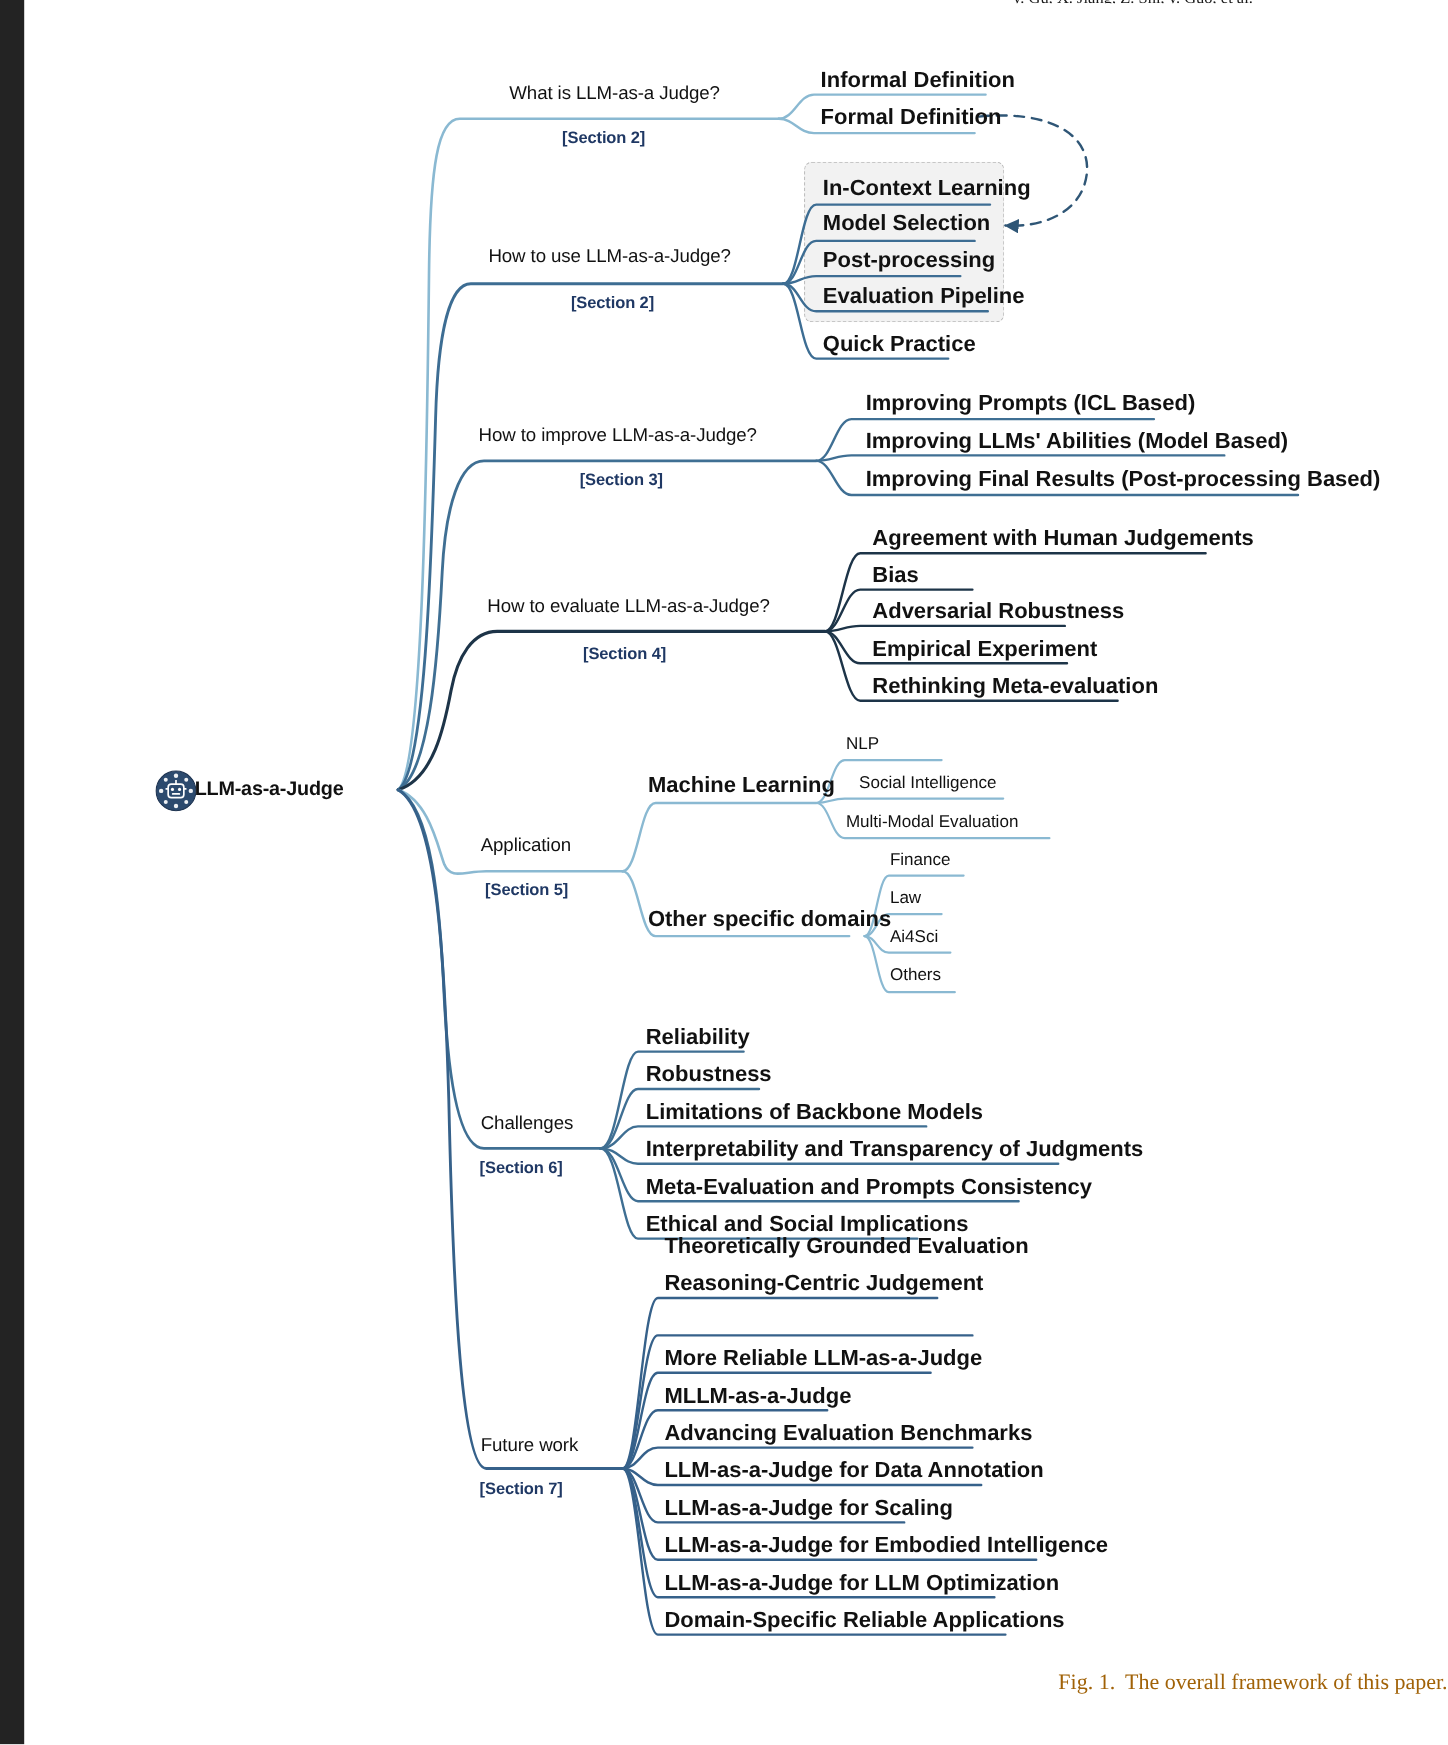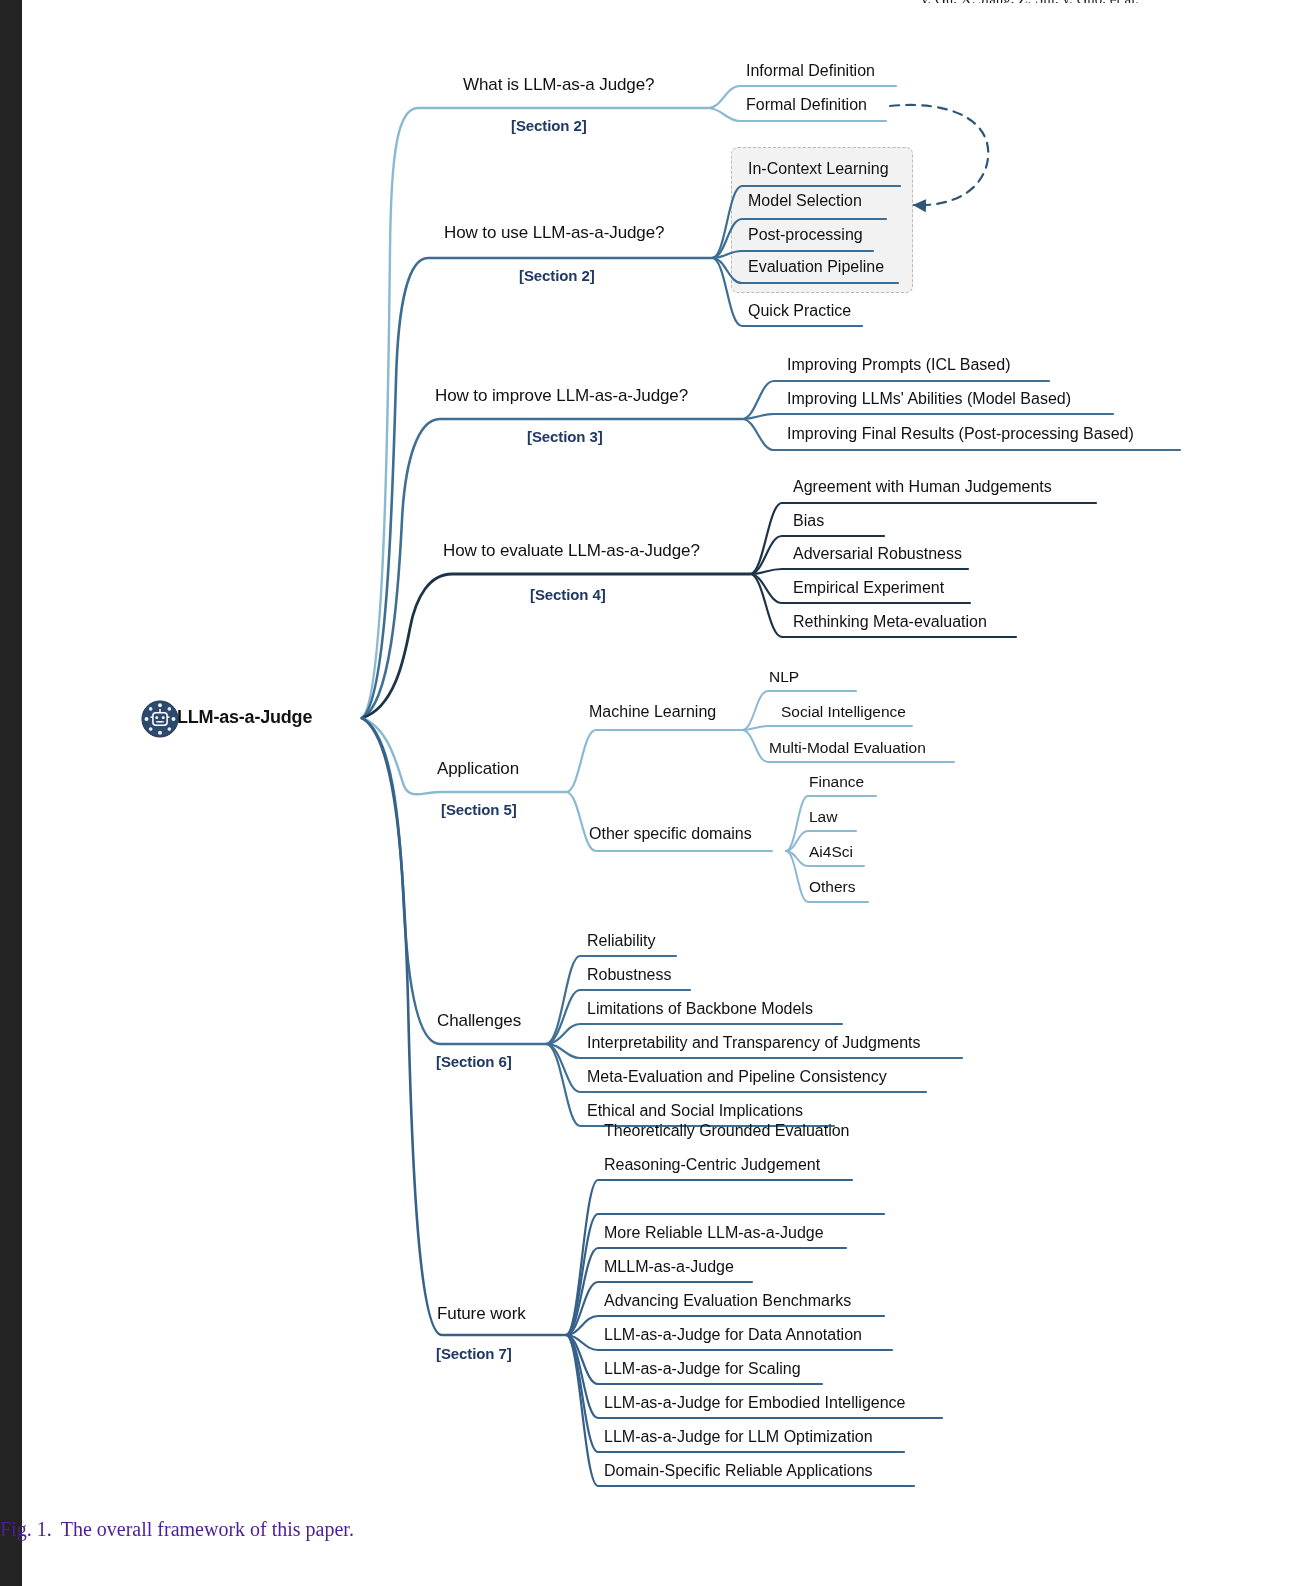--- a/index.html
+++ b/index.html
@@ -52,22 +52,22 @@
   }
   .seclabel {
     position: absolute;
     white-space: nowrap;
     font-size: 15px;
     font-weight: bold;
     color: #1f3864;
     letter-spacing: -0.1px;
   }
   .lvl2 {
-    font-size: 16px;
-    font-weight: normal;
+    font-size: 20px;
+    font-weight: bold;
   }
   .lvl3 {
     font-size: 15.5px;
     font-weight: normal;
   }
   #root-label {
     position: absolute;
     left: 177px; top: 707px;
     font-size: 18px;
     font-weight: bold;
@@ -85,24 +85,24 @@
     left: 731px; top: 147px;
     width: 182px; height: 146px;
     background: #f2f2f2;
     border: 1.5px dashed #b9b9b9;
     border-radius: 7px;
   }
   #caption {
     position: absolute;
     left: 0; top: 1518px;
     width: 1316px;
-    text-align: left;
+    text-align: right;
     font-family: "Liberation Serif", serif;
     font-size: 20px;
-    color: #4c1d95;
+    color: #a16207;
   }
   #caption .fignum { margin-right: 9px; }
 </style>
 </head>
 <body>
 
 <div id="page">
 
   <div id="left-strip"></div>
 
@@ -262,21 +262,21 @@
 
   <div class="node lvl3" style="left:809px; top:773px;">Finance</div>
   <div class="node lvl3" style="left:809px; top:808px;">Law</div>
   <div class="node lvl3" style="left:809px; top:843px;">Ai4Sci</div>
   <div class="node lvl3" style="left:809px; top:878px;text-align:right;">Others</div>
 
   <div class="node lvl2" style="left:587px; top:932px;">Reliability</div>
   <div class="node lvl2" style="left:587px; top:966px;">Robustness</div>
   <div class="node lvl2" style="left:587px; top:1000px;">Limitations of Backbone Models</div>
   <div class="node lvl2" style="left:587px; top:1034px;">Interpretability and Transparency of Judgments</div>
-  <div class="node lvl2" style="left:587px; top:1068px;">Meta-Evaluation and Pipeline Consistency</div>
+  <div class="node lvl2" style="left:587px; top:1068px;">Meta-Evaluation and Prompts Consistency</div>
   <div class="node lvl2" style="left:587px; top:1102px;">Ethical and Social Implications</div>
 
   <div class="node lvl2" style="left:604px; top:1156px;">Reasoning-Centric Judgement</div>
   <div class="node lvl2" style="left:604px; top:1122px;">Theoretically Grounded Evaluation</div>
   <div class="node lvl2" style="left:604px; top:1224px;">More Reliable LLM-as-a-Judge</div>
   <div class="node lvl2" style="left:604px; top:1258px;">MLLM-as-a-Judge</div>
   <div class="node lvl2" style="left:604px; top:1292px;">Advancing Evaluation Benchmarks</div>
   <div class="node lvl2" style="left:604px; top:1326px;">LLM-as-a-Judge for Data Annotation</div>
   <div class="node lvl2" style="left:604px; top:1360px;">LLM-as-a-Judge for Scaling</div>
   <div class="node lvl2" style="left:604px; top:1394px;">LLM-as-a-Judge for Embodied Intelligence</div>

